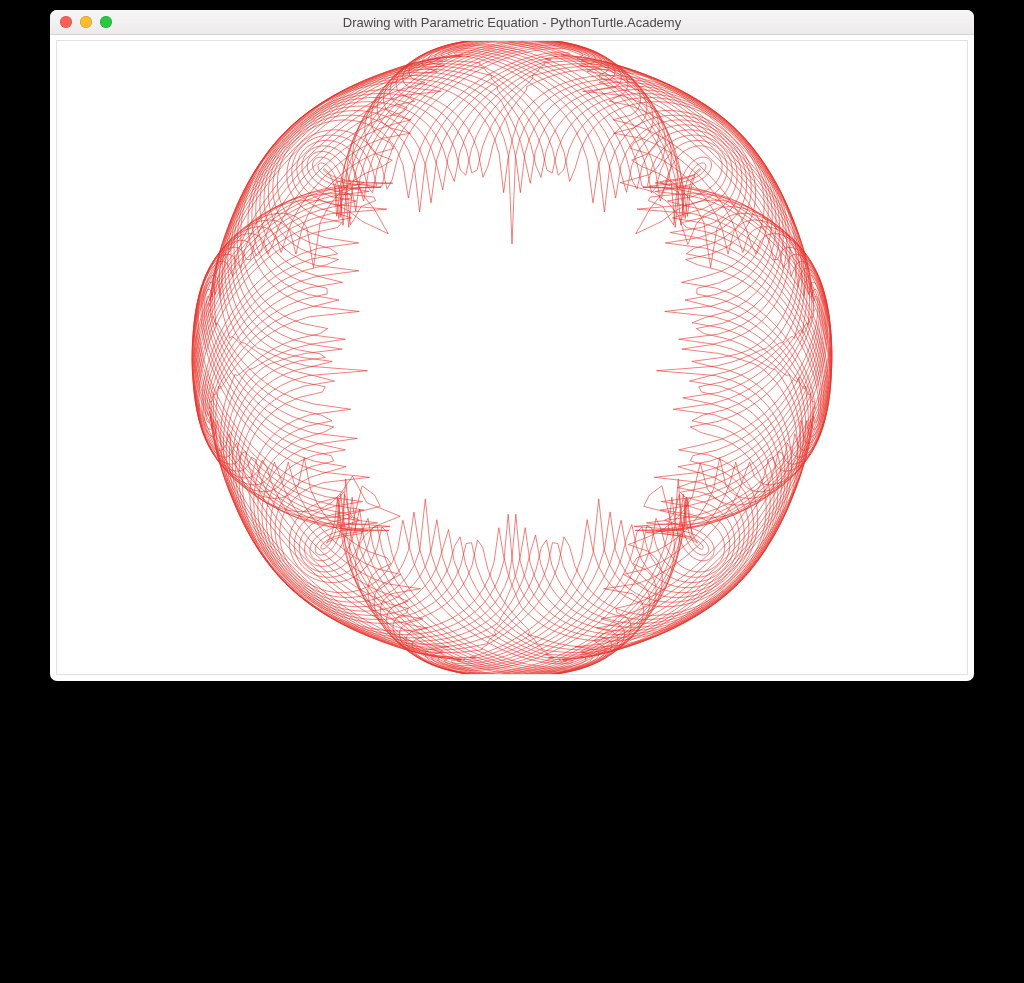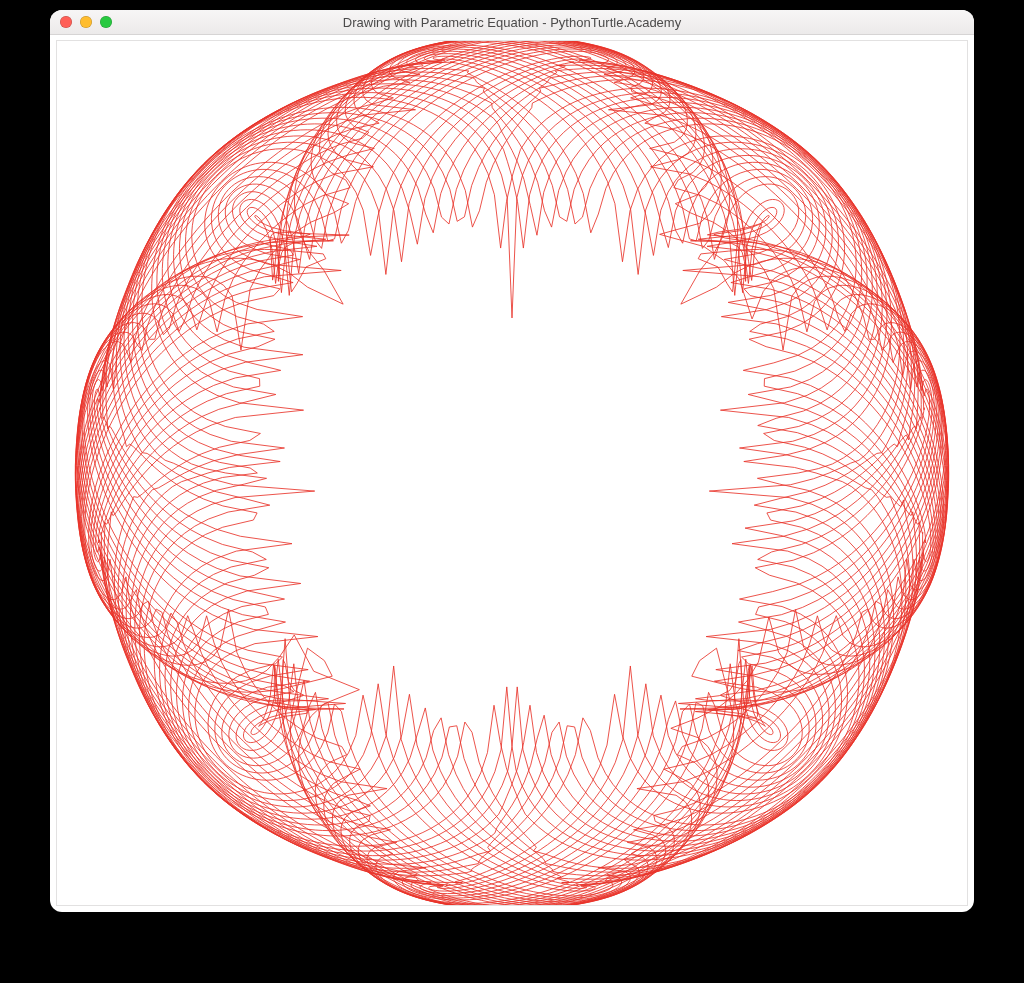--- a/index.html
+++ b/index.html
@@ -9,23 +9,23 @@
     height: 983px;
     background: #000;
     font-family: -apple-system, "Helvetica Neue", Arial, sans-serif;
     overflow: hidden;
   }
   .window {
     position: absolute;
     left: 50px;
     top: 10px;
     width: 924px;
-    height: 902px;
+    height: 671px;
     background: #fff;
-    border-radius: 12px;
+    border-radius: 7px;
     box-shadow: 0 25px 60px rgba(0,0,0,0.55), 0 0 0 1px rgba(0,0,0,0.15);
     overflow: hidden;
   }
   .titlebar {
     height: 24px;
     background: linear-gradient(#f7f6f6, #eceaea);
     border-bottom: 1px solid #d6d4d4;
     display: flex;
     align-items: center;
     position: relative;

